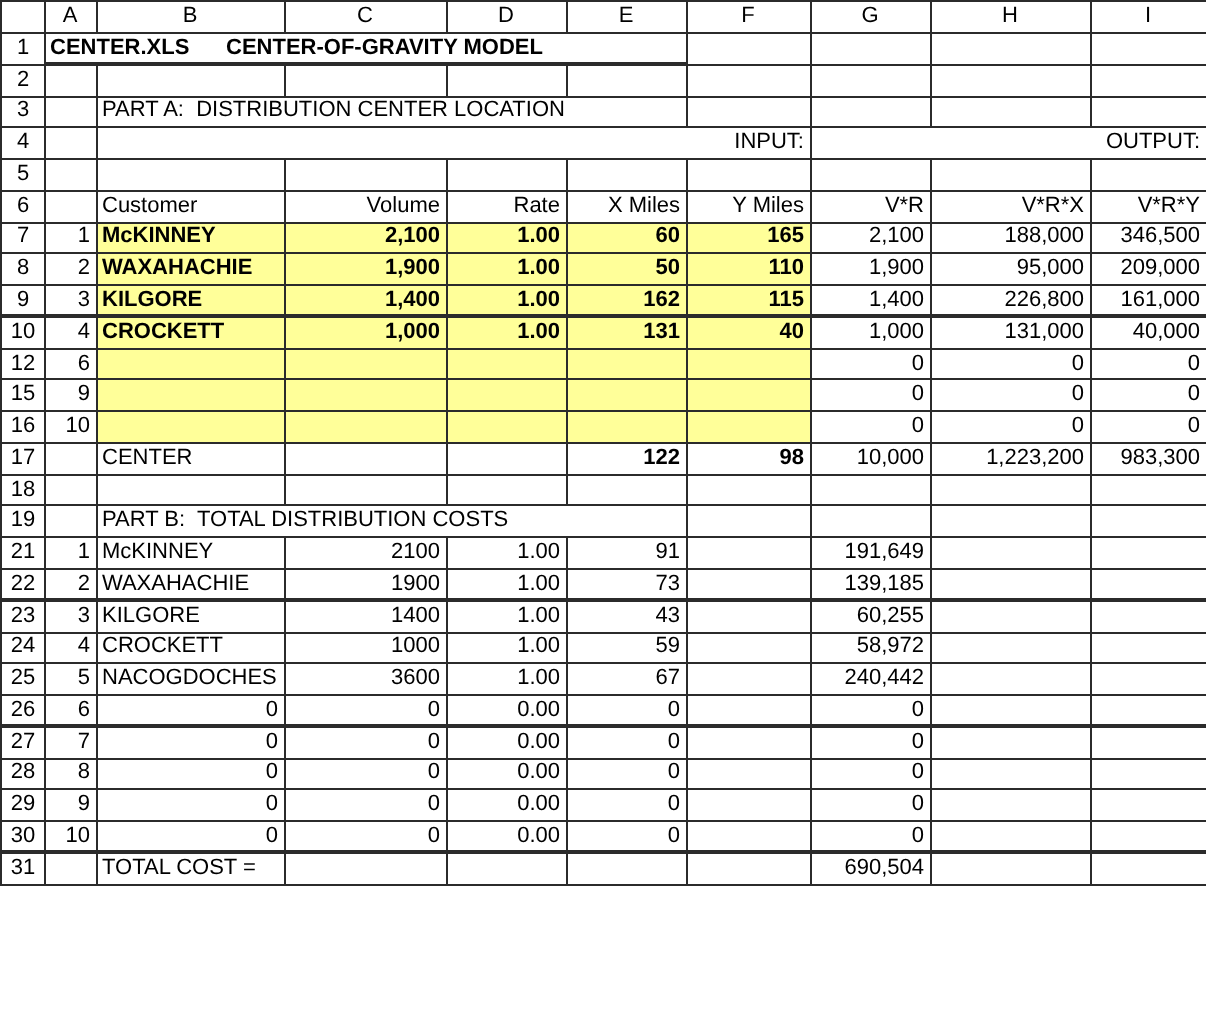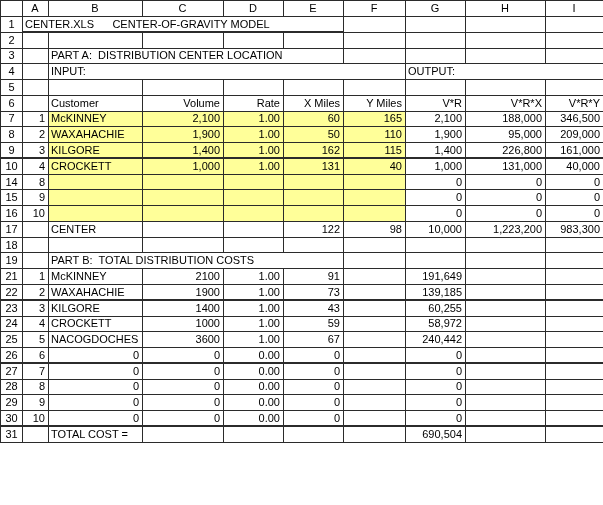--- a/index.html
+++ b/index.html
@@ -18,22 +18,22 @@
     font-size:11px;
     line-height:13px;
     height:13.8px;
   }
   tr{height:15.77px;}
   tr.colhead{height:16px;}
   tr.colhead th{text-align:center;}
   th.rowhead{text-align:center;padding:0 2px;}
   .l{text-align:left}
   .r{text-align:right}
-  .c{text-align:left}
-  .b{font-weight:normal}
+  .c{text-align:right}
+  .b{font-weight:bold}
   .y{background:#FFFF99}
   .u{border-bottom-width:2px}
   tr.hb td, tr.hb th{border-bottom-width:2px}
 </style>
 </head>
 <body>
 
 <div id="sheet-wrap">
   <table>
     <colgroup>
@@ -166,22 +166,22 @@
           <td class="l b y">CROCKETT</td>
           <td class="r b y">1,000</td>
           <td class="r b y">1.00</td>
           <td class="r b y">131</td>
           <td class="r b y">40</td>
           <td class="r">1,000</td>
           <td class="r">131,000</td>
           <td class="r">40,000</td>
         </tr>
         <tr>
-          <th class="rowhead">14</th>
-          <td class="r">8</td>
+          <th class="rowhead">12</th>
+          <td class="r">6</td>
           <td class="r y"></td>
           <td class="r y"></td>
           <td class="r y"></td>
           <td class="r y"></td>
           <td class="r y"></td>
           <td class="r">0</td>
           <td class="r">0</td>
           <td class="r">0</td>
         </tr>
         <tr>

